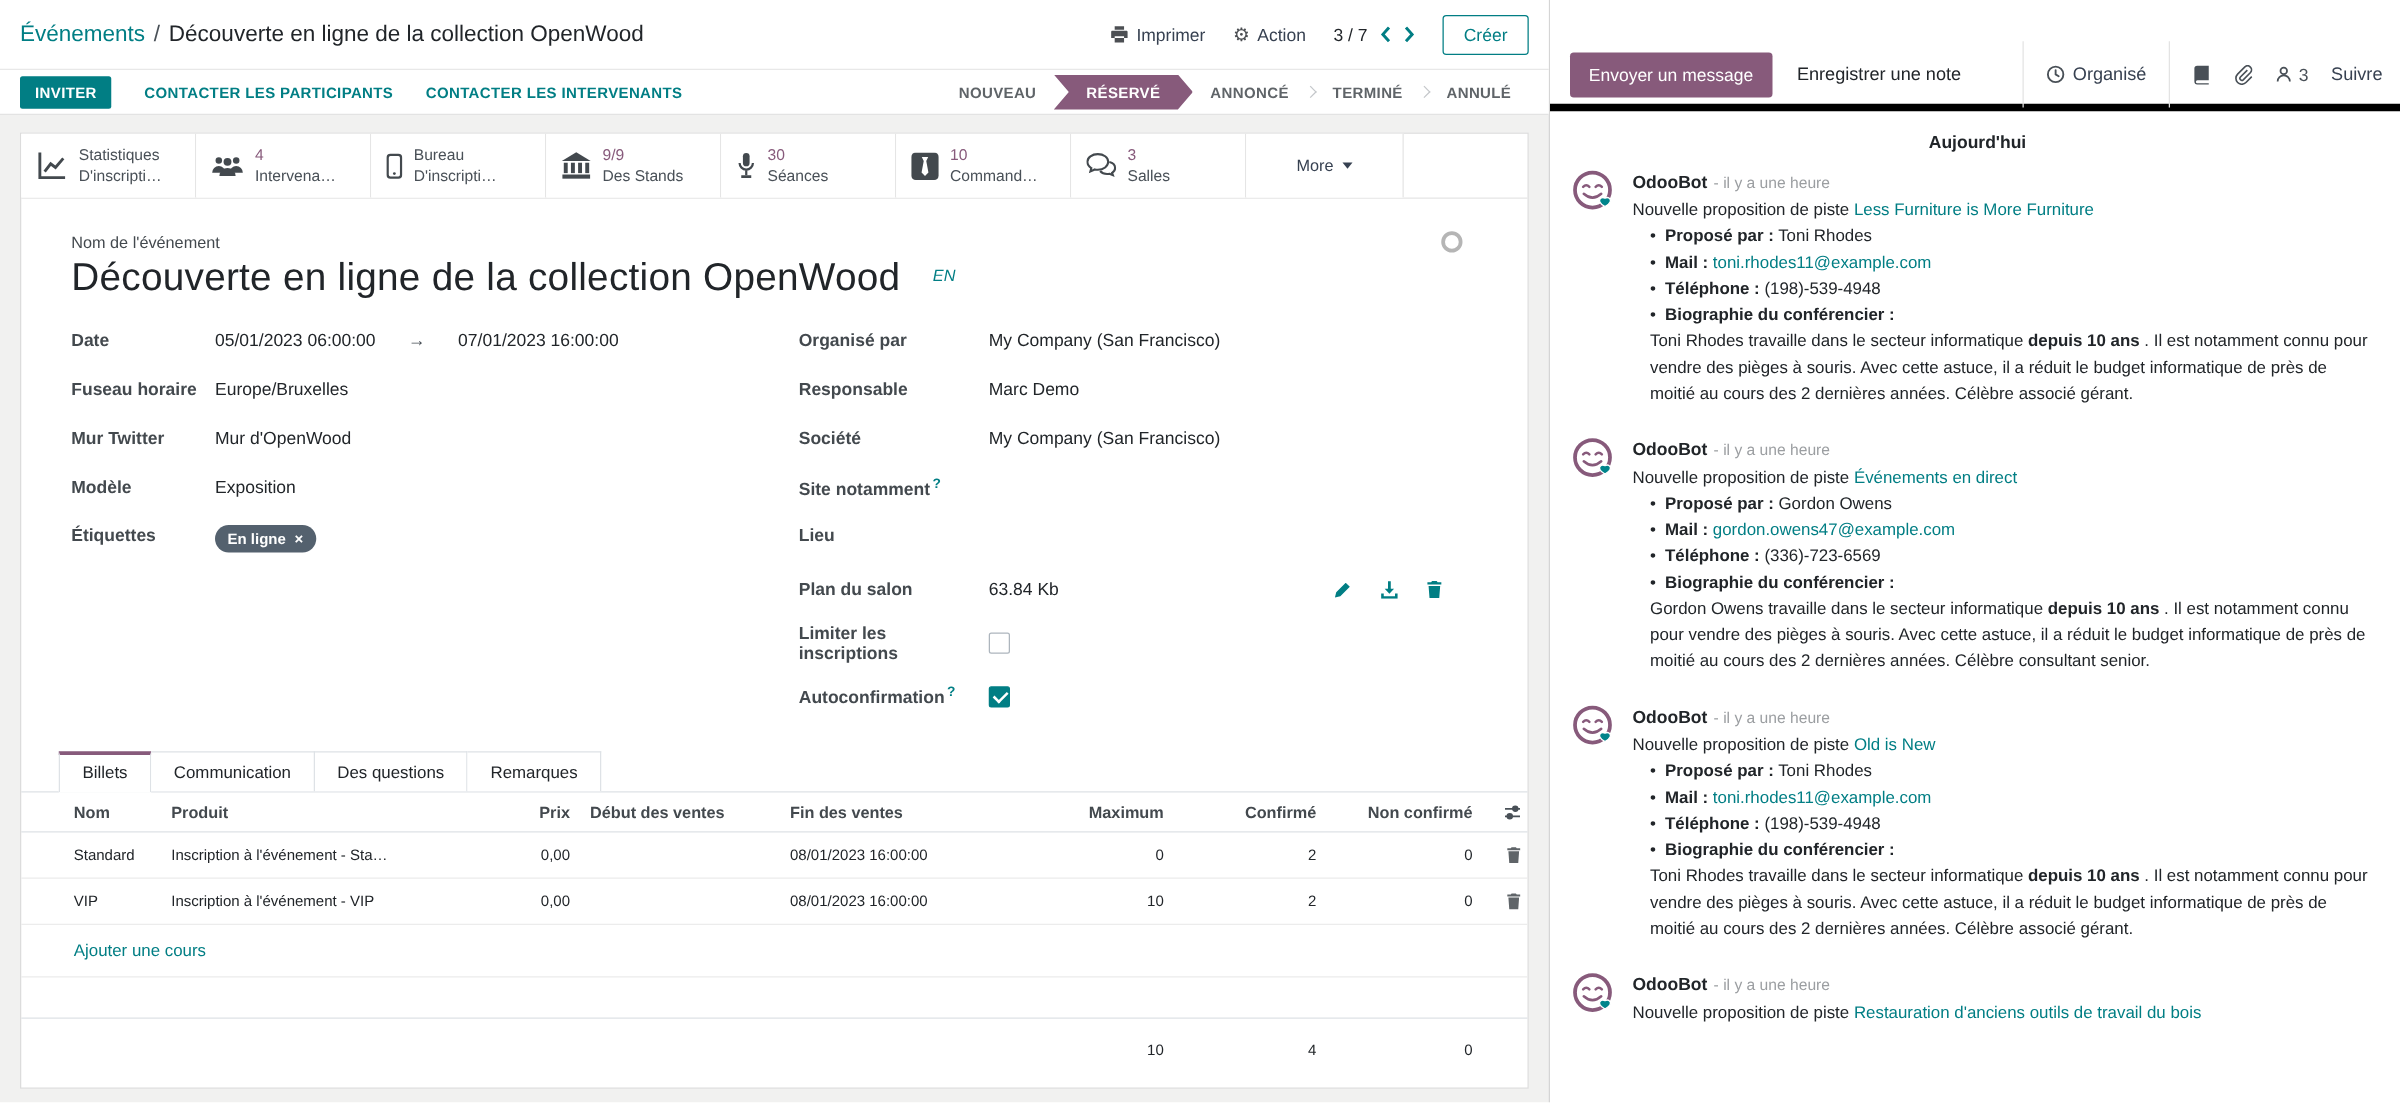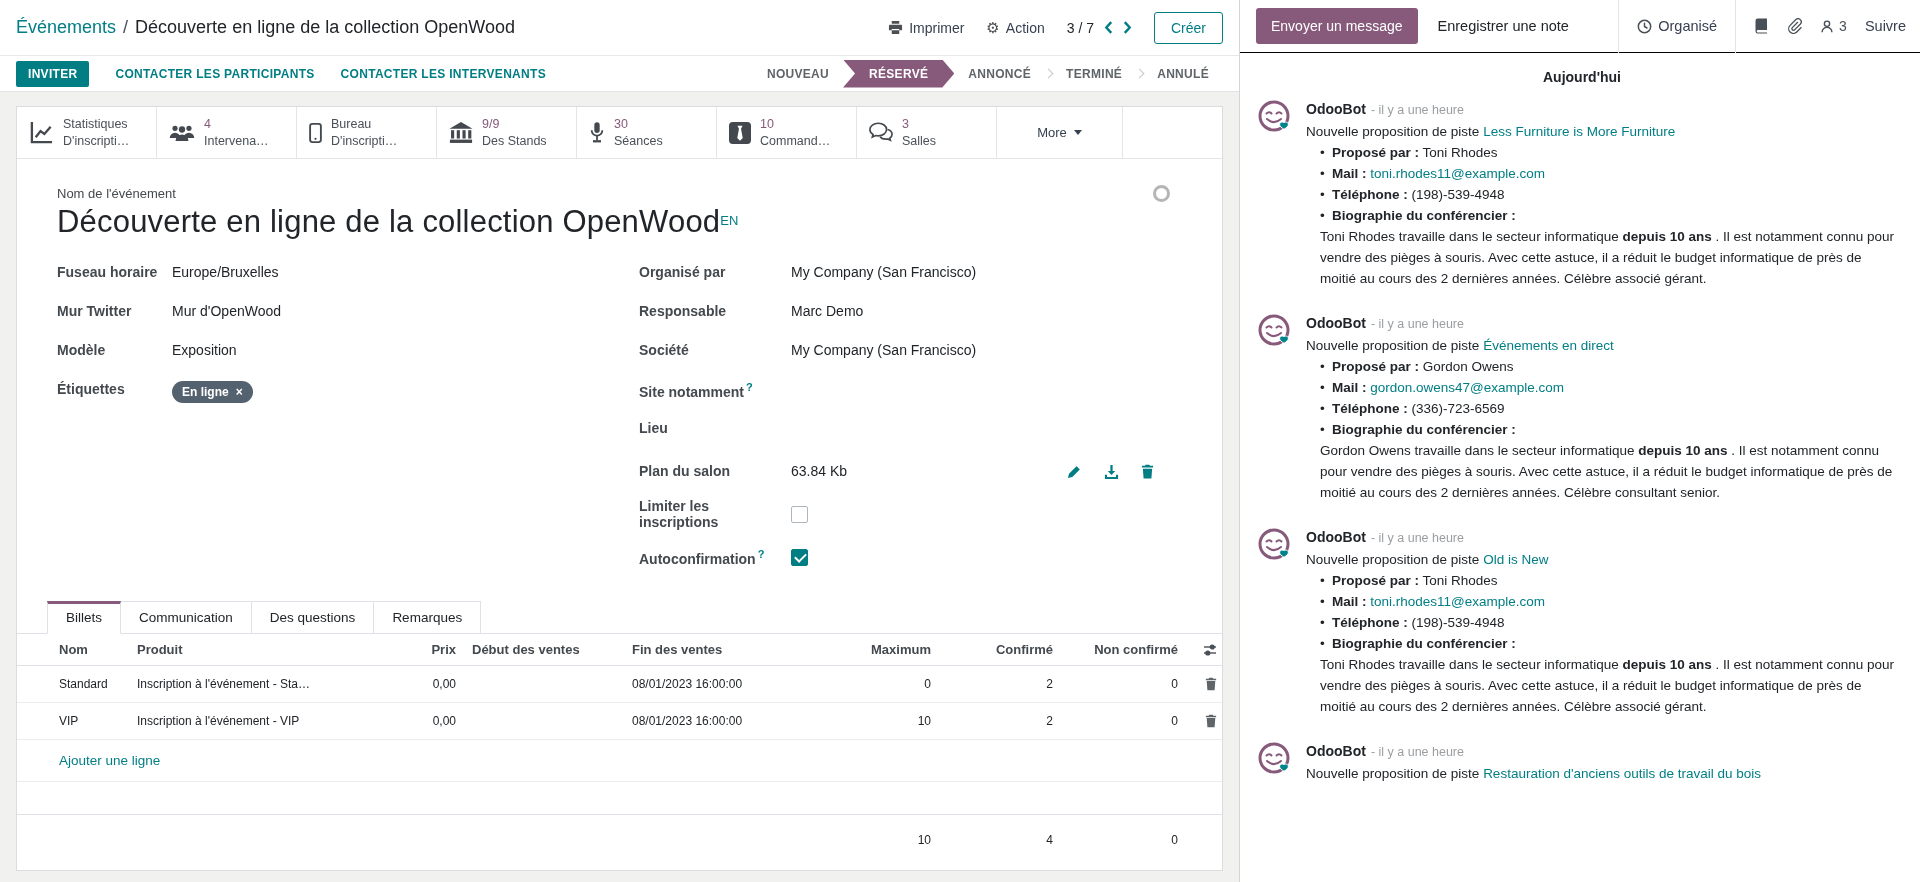--- a/index.html
+++ b/index.html
@@ -39,21 +39,21 @@
   .stat-txt .val { color:#875A7B; }
   .more-btn { width:126px; border-right:1px solid #e5e5e5; display:flex; align-items:center; justify-content:center; gap:7px; font-size:13px; color:#374151; cursor:pointer; background:#fff; }
   .caret { width:0; height:0; border-left:4px solid transparent; border-right:4px solid transparent; border-top:5px solid #374151; }
 
   .form-body { padding:26px 40px 0; }
   .name-row { display:flex; align-items:center; }
   .o-small-label { font-size:13px; color:#43494e; }
   .kanban-circle { margin-left:auto; margin-right:12px; width:17px; height:17px; border-radius:50%; border:3px solid #b5b5b5; background:#fff; cursor:pointer; }
   .title-row { display:flex; align-items:flex-start; margin-top:2px; }
   .event-title { font-size:31px; font-weight:400; color:#212529; letter-spacing:.2px; }
-  .lang-badge { color:#017e84; font-size:13px; margin-top:9px; cursor:pointer; }
+  .lang-badge { color:#017e84; font-size:13px; margin-left:26px; margin-top:9px; cursor:pointer;font-style:italic; }
 
   .cols { display:flex; margin-top:24px; }
   .col-left { width:570px; flex:0 0 570px; }
   .col-right { flex:1; padding-left:12px; }
   .frow { display:flex; align-items:flex-start; min-height:24px; margin-bottom:15px; }
   .flabel { font-weight:bold; color:#43494e; font-size:14px; }
   .col-left .flabel { width:115px; flex:0 0 115px; }
   .col-right .flabel { width:152px; flex:0 0 152px; }
   .fvalue { color:#212529; font-size:14px; }
   .help { color:#017e84; font-size:11px; vertical-align:super; margin-left:2px; }
@@ -79,21 +79,21 @@
   .trow { height:37px; border-bottom:1px solid #ececec; cursor:pointer; }
   .row-trash { color:#5f6468; display:flex; justify-content:flex-end; cursor:pointer; }
   .thead-ico { color:#495057; display:flex; justify-content:flex-end; cursor:pointer; }
   .add-row { height:42px; display:flex; align-items:center; padding-left:42px; border-bottom:1px solid #ececec; }
   .add-row a { color:#017e84; font-size:13.5px; text-decoration:none; cursor:pointer; }
   .blank-row { height:33px; border-bottom:1px solid #dee2e6; }
   .tfoot { height:50px; }
 
   
   .chatter { flex:1; background:#fff; display:flex; flex-direction:column; overflow:hidden; }
-  .chat-topbar { height:53px; flex:0 0 53px; display:flex; align-items:center; padding:0 14px 0 16px; border-bottom:1px solid #000000; }
+  .chat-topbar { height:53px; flex:0 0 53px; display:flex; align-items:center; padding:0 14px 0 16px; border-bottom:6px solid #000000;margin-top:36px; }
   .btn-send { background:#875A7B; color:#fff; border:none; font-size:14px; padding:10px 15px; border-radius:3px; cursor:pointer; font-family:inherit; }
   .btn-note { background:none; border:none; color:#212529; font-size:14.5px; margin-left:20px; cursor:pointer; font-family:inherit; }
   .chat-right { margin-left:auto; display:flex; align-items:center; gap:18px; }
   .vdiv { width:1px; height:53px; background:#e3e3e3; }
   .chat-ico-btn { display:flex; align-items:center; gap:6px; color:#374151; font-size:14.5px; cursor:pointer; }
   .chat-ico { color:#495057; display:flex; align-items:center; cursor:pointer; }
   .followers { display:flex; align-items:center; gap:5px; color:#495057; font-size:14px; cursor:pointer; }
   .chat-body { flex:1; padding:12px 12px 0 16px; overflow:hidden; }
   .date-sep { text-align:center; font-weight:bold; font-size:14px; margin:4px 0 14px; color:#212529; }
   .message { display:flex; margin-bottom:24px; }
@@ -256,20 +256,26 @@
             <span class="kanban-circle"></span>
           </div>
           <div class="title-row">
             <h1 class="event-title">Découverte en ligne de la collection OpenWood</h1>
             <span class="lang-badge">EN</span>
           </div>
 
           <div class="cols">
             <div class="col-left">
               <div class="frow">
+                <span class="flabel">Date</span>
+                <span class="fvalue">05/01/2023 06:00:00</span>
+                <span class="date-arrow">→</span>
+                <span class="fvalue">07/01/2023 16:00:00</span>
+              </div>
+              <div class="frow">
                 <span class="flabel">Fuseau horaire</span>
                 <span class="fvalue">Europe/Bruxelles</span>
               </div>
               <div class="frow">
                 <span class="flabel">Mur Twitter</span>
                 <span class="fvalue">Mur d'OpenWood</span>
               </div>
               <div class="frow">
                 <span class="flabel">Modèle</span>
                 <span class="fvalue">Exposition</span>
@@ -391,21 +397,21 @@
           <div class="num">2</div>
           <div class="num">0</div>
           <div class="row-trash">
               <svg width="12" height="14" viewBox="0 0 14 16">
                 <path fill="currentColor" d="M5 .8h4l.8 1H13v1.8H1V1.8h3.2zM2 4.6h10l-.8 10.8H2.8z"></path>
               </svg>
             </div>
         </div>
 
         <div class="add-row">
-          <a>Ajouter une ligne</a>
+          <a>Ajouter une cours</a>
         </div>
         <div class="blank-row"></div>
 
         <div class="grid tfoot">
           <div class="c-name"></div>
             <div></div>
             <div></div>
             <div></div>
             <div></div>
           <div class="num">10</div>

